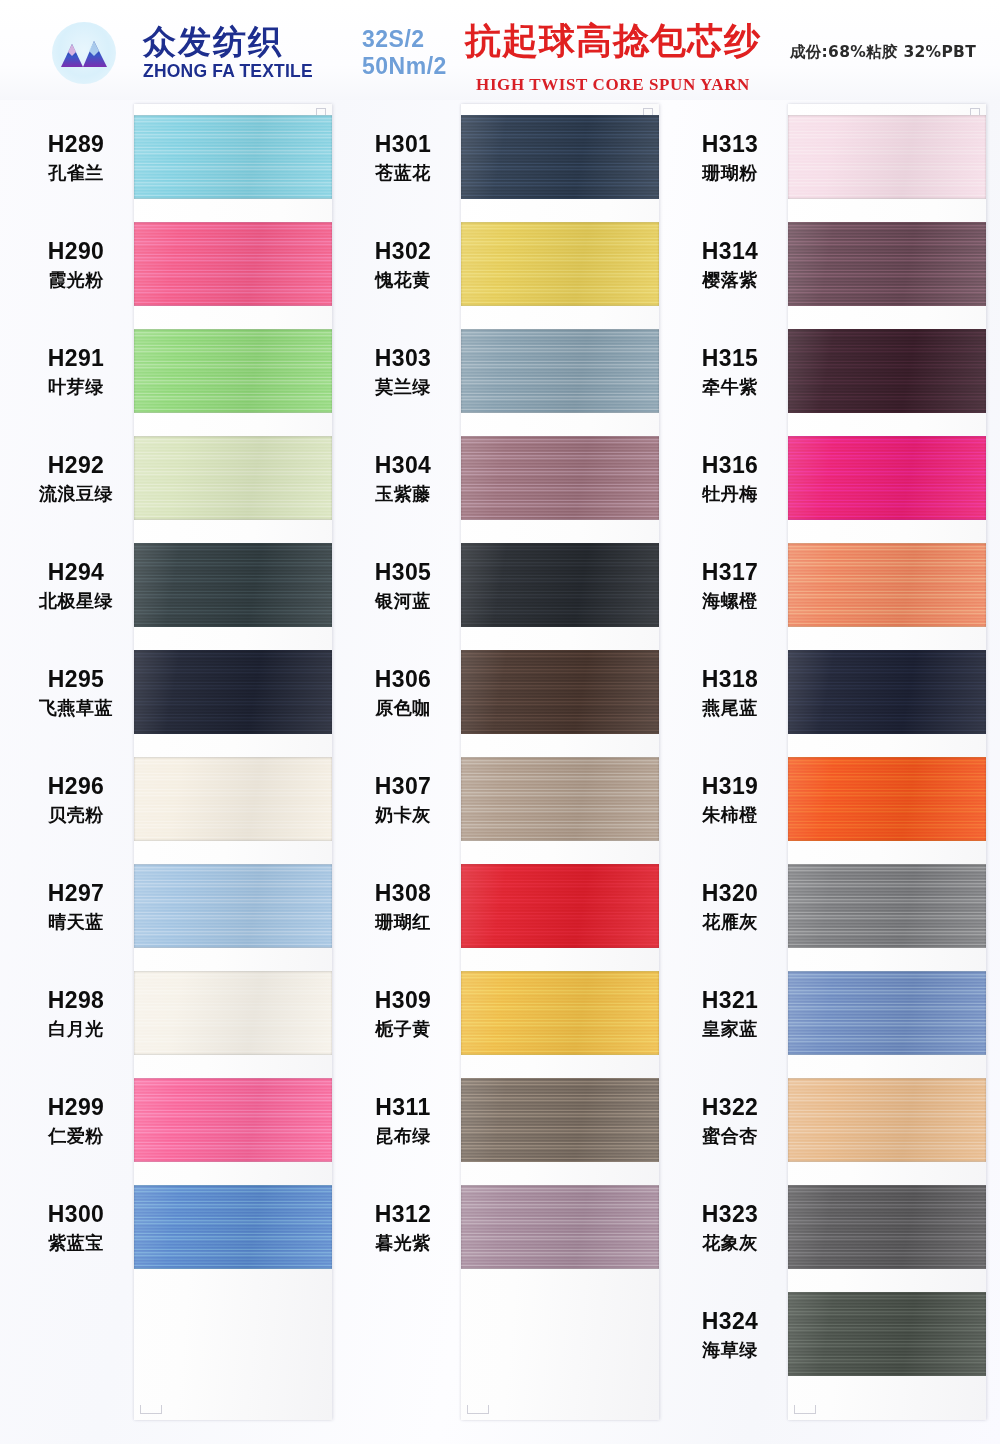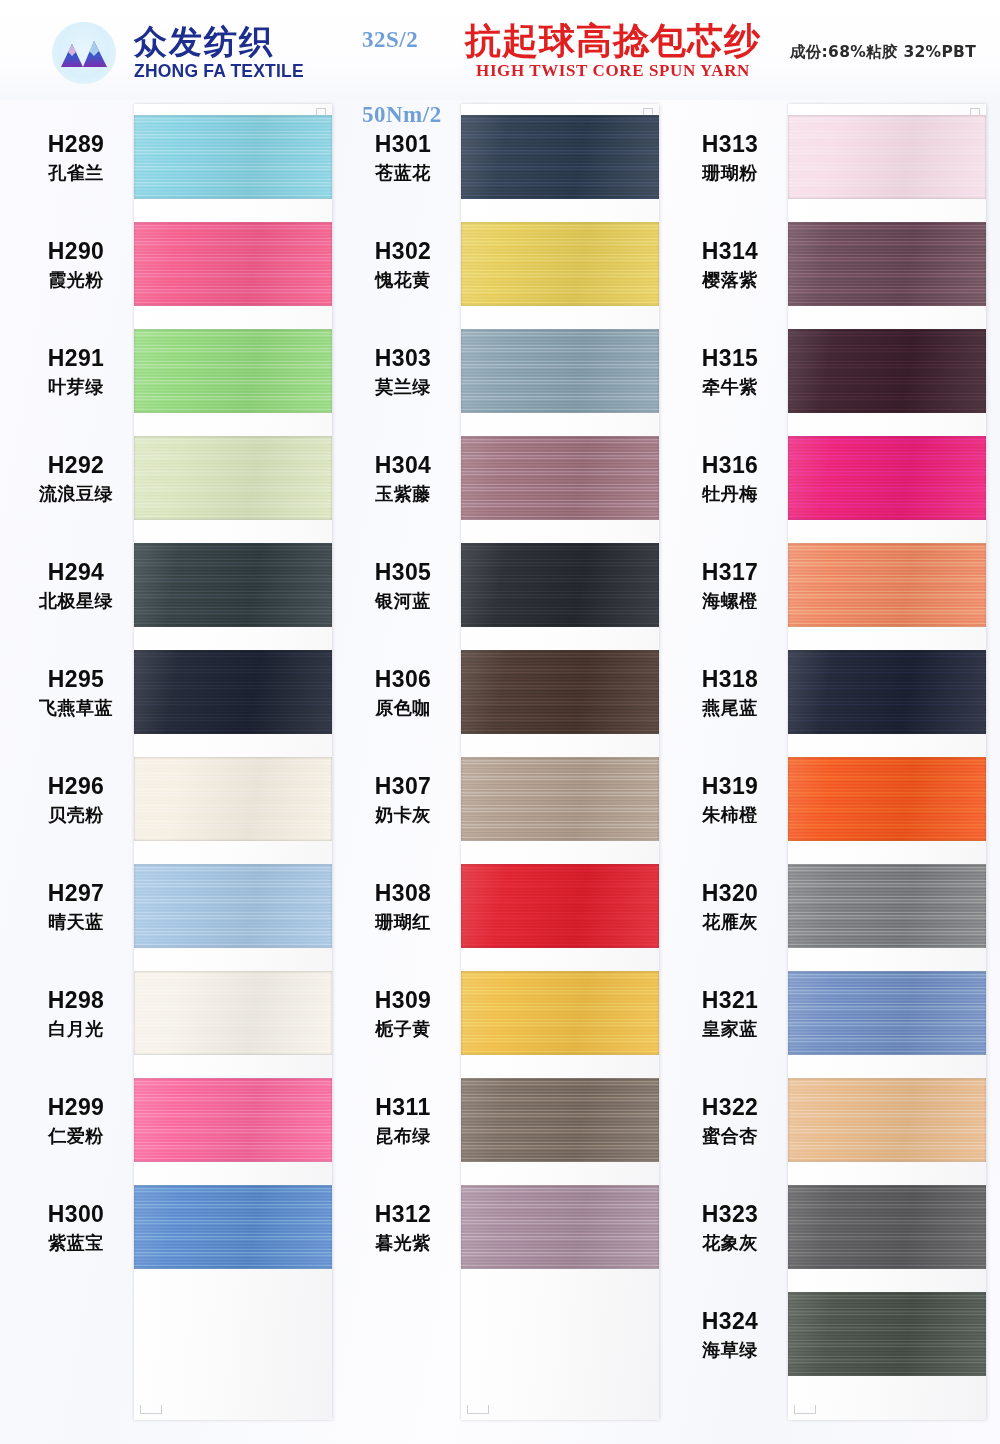--- a/index.html
+++ b/index.html
@@ -27,21 +27,21 @@
     width: 1000px; height: 100px;
     display: flex;
     align-items: center;
     background: linear-gradient(180deg,#ffffff 0%, #fdfdff 65%, #f6f7fb 100%);
   }
 
   .logo-wrap {
     position: absolute;
     left: 52px; top: 22px;
     width: 300px; height: 62px;
-    display: flex; align-items: center; gap: 18px;
+    display: flex; align-items: center; gap: 27px;
   }
   .logo-badge {
     position: relative;
     width: 64px; height: 62px;
     border-radius: 50%;
     background: radial-gradient(ellipse at 50% 45%, #e8f6fd 0%, #d9f0fb 55%, #eaf7fd 100%);
     flex: 0 0 auto;
     overflow: hidden;
   }
   .logo-badge svg { position: absolute; left: 7px; top: 13px; }
@@ -61,28 +61,27 @@
     color: #1d2e8e;
     letter-spacing: .2px;
     margin-top: 5px;
   }
 
   .spec-block {
     position: absolute;
     left: 362px; top: 26px;
     width: 100px;
     display: flex; flex-direction: column;
-    font-family: Liberation Serif, serif;
+    font-family: Liberation Sans, sans-serif;
     font-weight: 700;
     font-size: 23px;
     color: #6f9fd8;
     line-height: 1.18;
     letter-spacing: .5px;
     text-shadow: 0 1px 1px rgba(255,255,255,.9);
-    gap: 48px;
   }
 
   .title-block {
     position: absolute;
     left: 458px; top: 22px;
     width: 310px;
     display: flex; flex-direction: column; align-items: center;
   }
   .title-cn {
     font-family: "DejaVu Sans", sans-serif;
@@ -92,21 +91,21 @@
     letter-spacing: 1px;
     line-height: 1.05;
     white-space: nowrap;
   }
   .title-en {
     font-family: "Liberation Serif", "DejaVu Serif", serif;
     font-size: 17px;
     font-weight: 700;
     color: #d81f26;
     letter-spacing: .6px;
-    margin-top: 1px;
+    margin-top: 15px;
     white-space: nowrap;
   }
 
   .composition {
     position: absolute;
     left: 790px; top: 42px;
     font-family: "DejaVu Sans", sans-serif;
     font-size: 15.5px;
     font-weight: 700;
     color: #2b2b2b;

